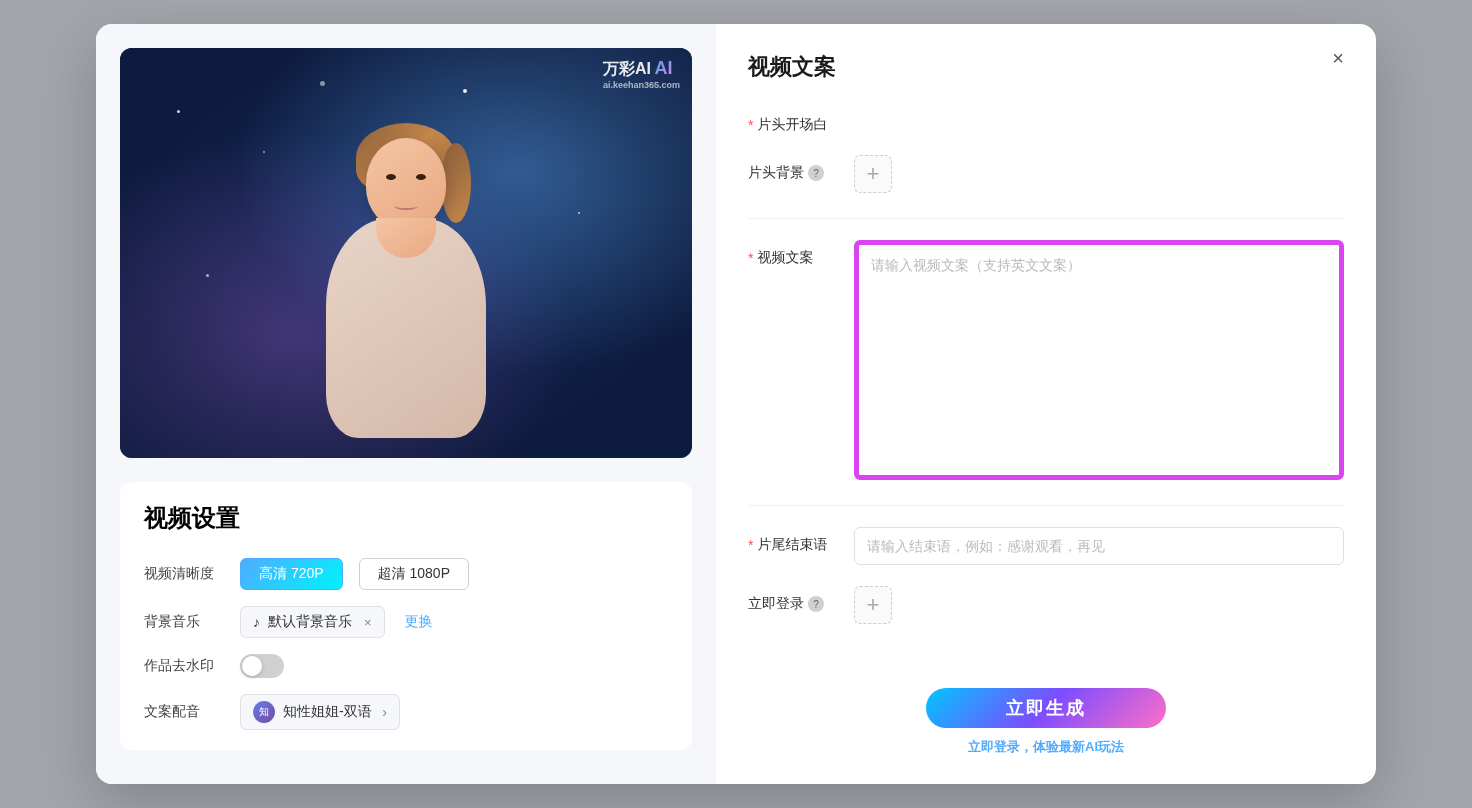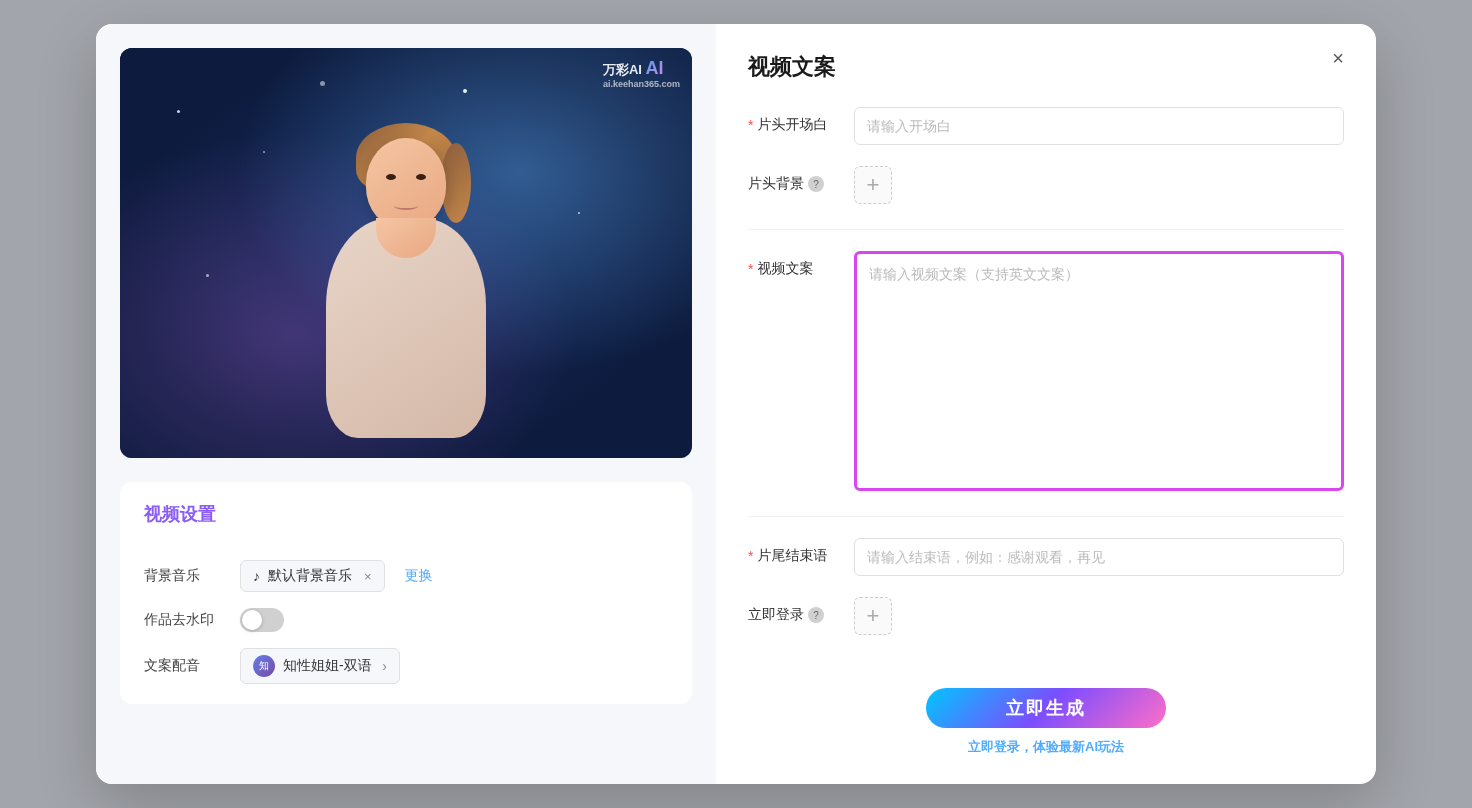--- a/index.html
+++ b/index.html
@@ -188,24 +188,24 @@
       border-radius: 50%;
     }
 
     .settings-section {
       background: #fff;
       border-radius: 12px;
       padding: 20px 24px;
     }
 
     .settings-title {
-      font-size: 18px;
+      font-size: 24px;
       font-weight: 600;
-      color: #8b5cf6;
-      margin-bottom: 34px;
+      color: #000000;
+      margin-bottom: 24px;
     }
 
     .setting-row {
       display: flex;
       align-items: center;
       margin-bottom: 16px;
       gap: 16px;
     }
 
     .setting-row:last-child {
@@ -395,21 +395,21 @@
       color: #333;
       outline: none;
       background: #fff;
     }
 
     .form-input::placeholder { color: #bbb; }
 
     .form-textarea {
       flex: 1;
       height: 240px;
-      border: 3px solid #d946ef;
+      border: 5px solid #d946ef;
       border-radius: 6px;
       padding: 12px;
       font-size: 14px;
       color: #333;
       outline: none;
       resize: none;
       background: #fff;
       font-family: inherit;
     }
 
@@ -483,21 +483,21 @@
           <div class="star" style="width:3px;height:3px;top:15%;left:10%;opacity:0.8;"></div>
           <div class="star" style="width:2px;height:2px;top:25%;left:25%;opacity:0.6;"></div>
           <div class="star" style="width:4px;height:4px;top:10%;left:60%;opacity:0.9;"></div>
           <div class="star" style="width:2px;height:2px;top:40%;left:80%;opacity:0.7;"></div>
           <div class="star" style="width:3px;height:3px;top:55%;left:15%;opacity:0.6;"></div>
           <div class="star" style="width:2px;height:2px;top:20%;left:45%;opacity:0.8;"></div>
           <div class="star" style="width:5px;height:5px;top:8%;left:35%;opacity:0.5;"></div>
 
           <div class="watermark">
             <div>
-              <span style="font-size:13px;color:#fff;font-weight:bold;">万彩AI</span>
+              <span style="font-size:16px;color:#fff;font-weight:bold;">万彩AI</span>
               <span style="background:linear-gradient(135deg,#4facfe,#f093fb);-webkit-background-clip:text;-webkit-text-fill-color:transparent;font-weight:900;font-size:18px;">AI</span>
               <br>
               <span class="watermark-sub">ai.keehan365.com</span>
             </div>
           </div>
 
           <div class="avatar-figure">
             <div class="avatar-silhouette">
 
               <div class="avatar-head">
@@ -513,20 +513,25 @@
               </div>
             </div>
           </div>
 
         </div>
       </div>
 
       <div class="settings-section">
         <div class="settings-title">视频设置</div>
 
+        <div class="setting-row">
+          <div class="setting-label">视频清晰度</div>
+          <button class="quality-btn active">高清 720P</button>
+          <button class="quality-btn">超清 1080P</button>
+        </div>
 
         <div class="setting-row">
           <div class="setting-label">背景音乐</div>
           <div class="music-tag">
             <span class="music-icon">♪</span>
             <span>默认背景音乐</span>
             <span class="music-close">×</span>
           </div>
           <span class="music-change">更换</span>
         </div>
@@ -550,21 +555,20 @@
     </div>
 
     <div class="right-panel">
       <div class="panel-title">视频文案</div>
 
       <div class="form-row">
         <div class="form-label">
           <span class="required-star">*</span>
           <span>片头开场白</span>
         </div>
-        <input type="text" class="form-input" placeholder="请输入开场白" style="">
       </div>
 
       <div class="form-row">
         <div class="form-label">
           <span>片头背景</span>
           <span class="help-icon">?</span>
         </div>
         <div class="add-btn">+</div>
       </div>
 

